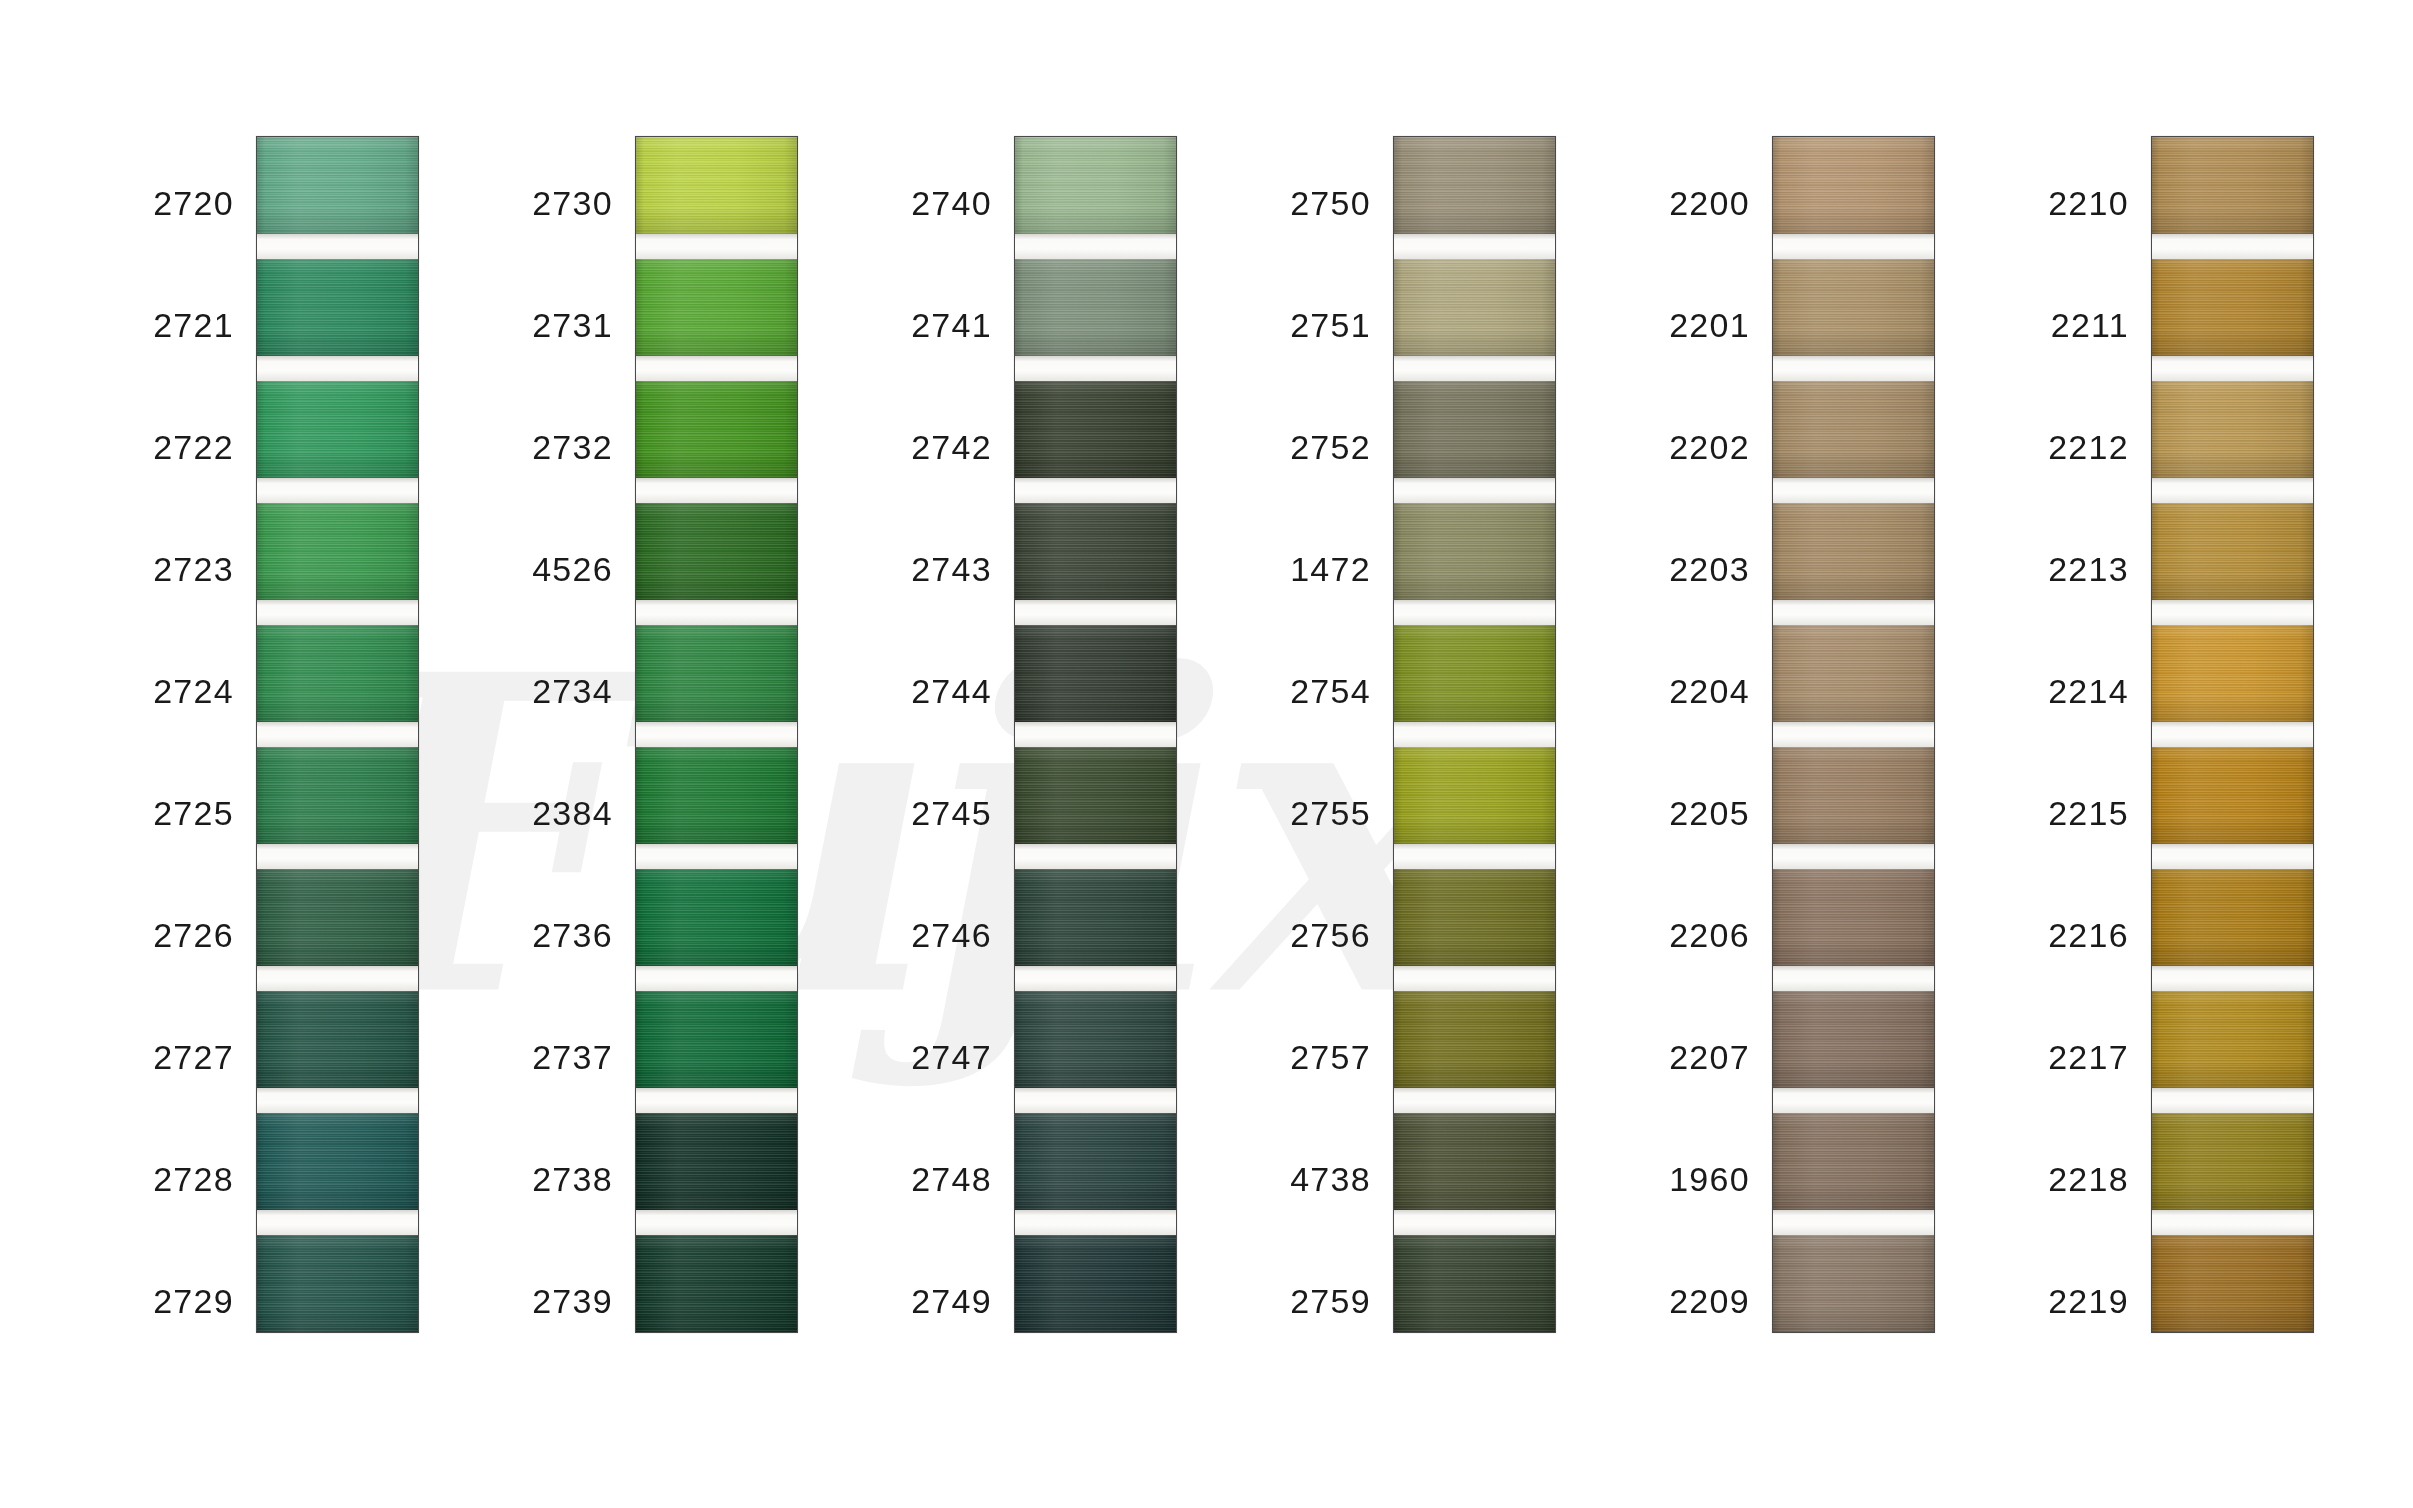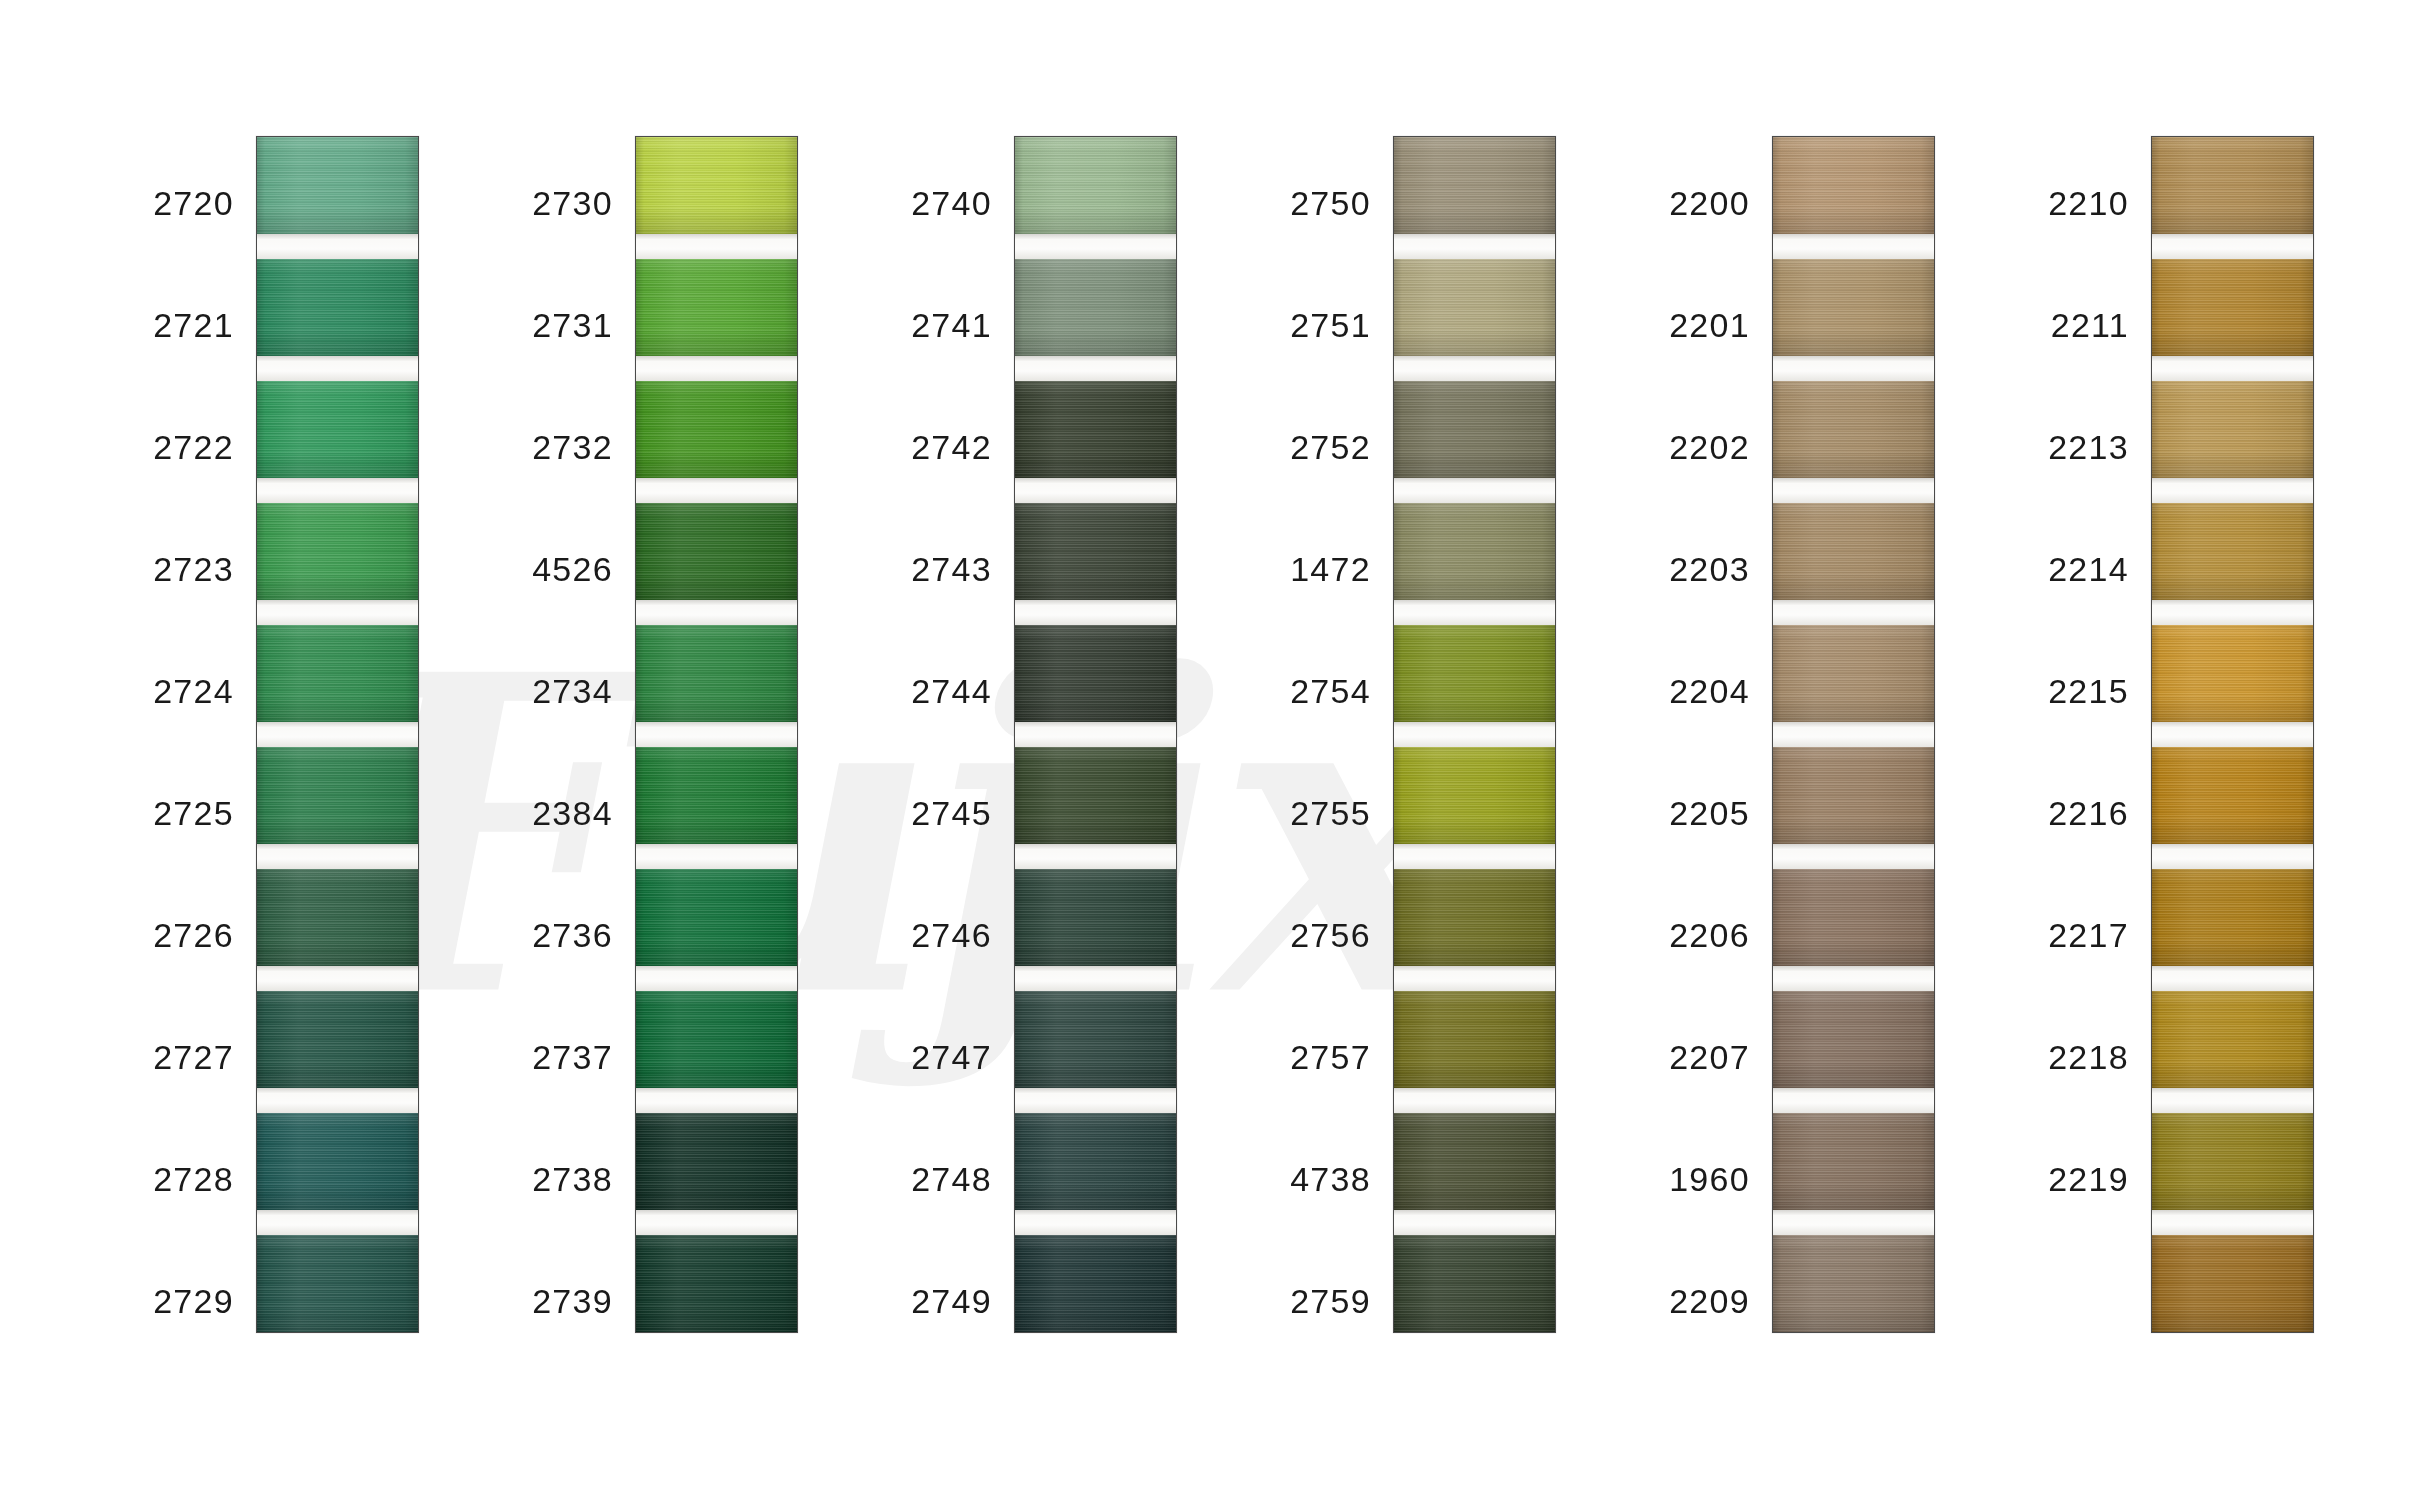--- a/index.html
+++ b/index.html
@@ -452,20 +452,23 @@
     <div class="col-gap"></div>
     <div class="column">
       <div class="labels">
         <div class="label-cell">
           <span>2210</span>
         </div>
         <div class="label-cell">
           <span>2211</span>
         </div>
         <div class="label-cell">
+          <span>2212</span>
+        </div>
+        <div class="label-cell">
           <span>2213</span>
         </div>
         <div class="label-cell">
           <span>2214</span>
         </div>
         <div class="label-cell">
           <span>2215</span>
         </div>
         <div class="label-cell">
           <span>2216</span>

